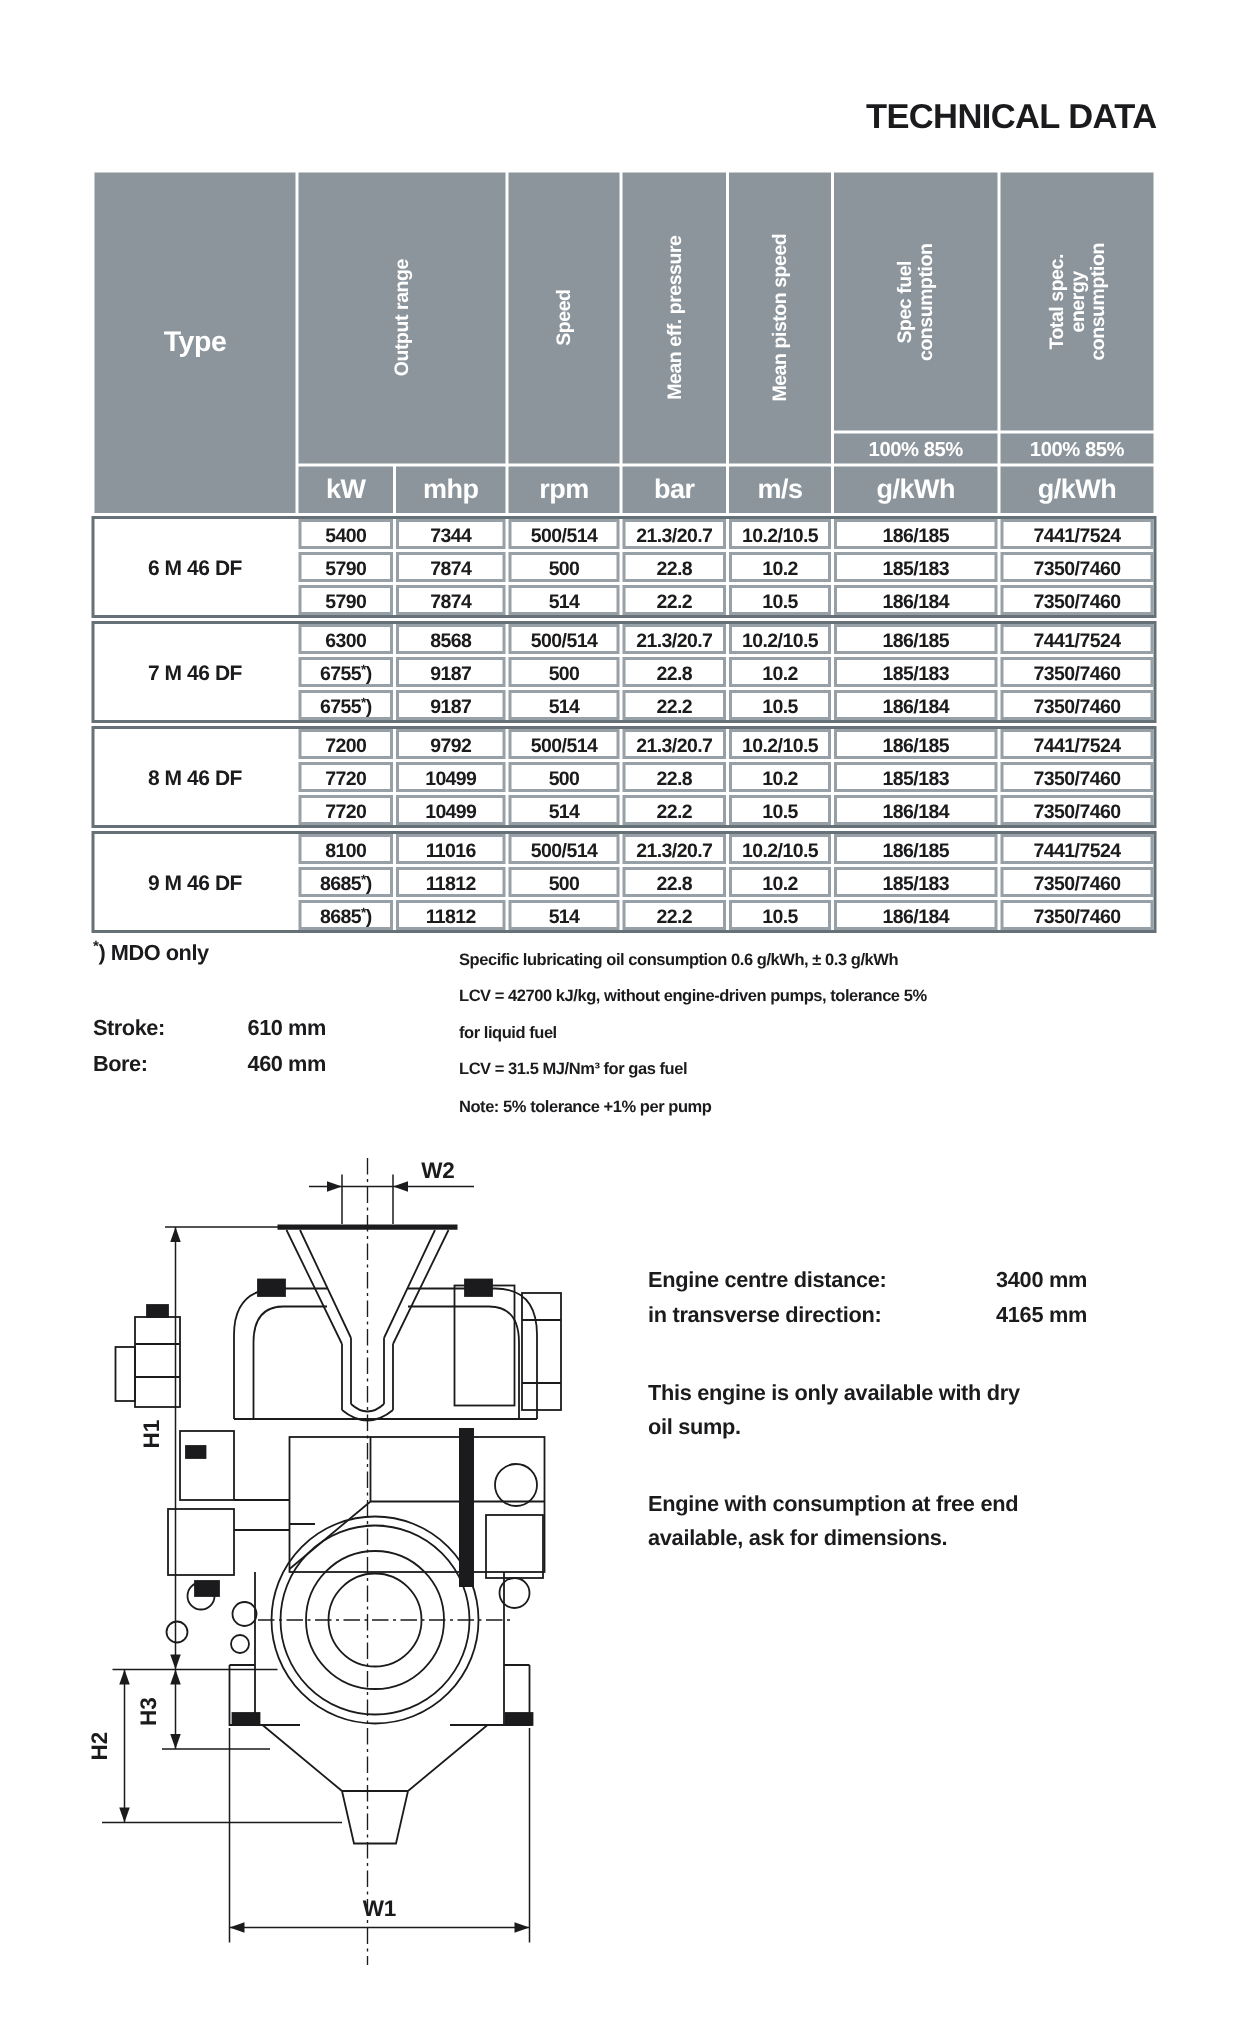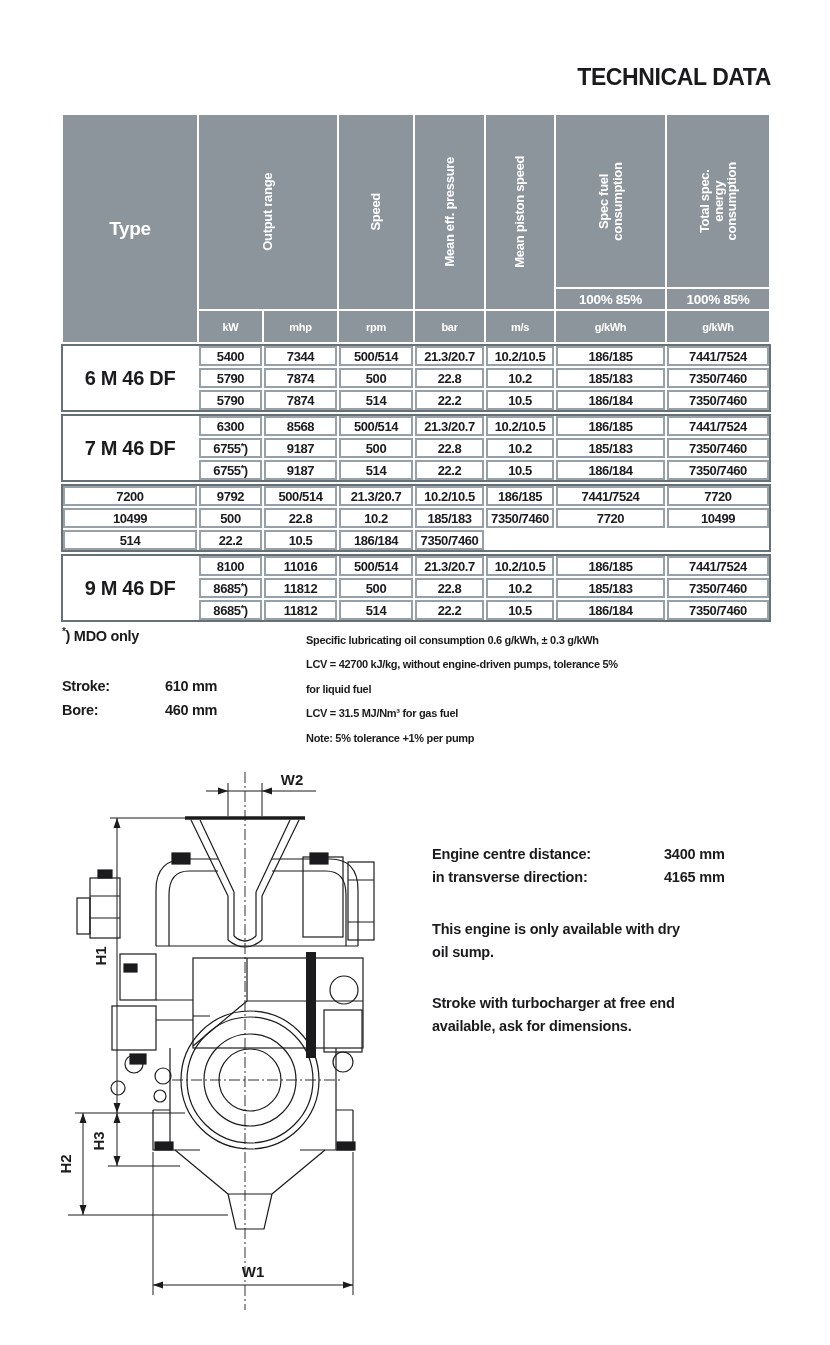--- a/index.html
+++ b/index.html
@@ -17,31 +17,31 @@
     font-weight:bold;letter-spacing:-0.3px;}
   .h-type{grid-column:1;grid-row:1/4;font-size:19px;}
   .h-or{grid-column:2/4;grid-row:1/3;}
   .h-sp{grid-column:4;grid-row:1/3;}
   .h-mep{grid-column:5;grid-row:1/3;}
   .h-mps{grid-column:6;grid-row:1/3;}
   .h-sfc{grid-column:7;grid-row:1;}
   .h-tsec{grid-column:8;grid-row:1;}
   .h-pct7{grid-column:7;grid-row:2;font-size:13.5px;}
   .h-pct8{grid-column:8;grid-row:2;font-size:13.5px;}
-  .h-unit{grid-row:3;font-size:11px;}
+  .h-unit{grid-row:3;font-size:18px;}
   .u2{grid-column:2}.u3{grid-column:3}.u4{grid-column:4}.u5{grid-column:5}
   .u6{grid-column:6}.u7{grid-column:7}.u8{grid-column:8}
   .rot{transform:rotate(-90deg);display:flex;flex-direction:column;align-items:center;
     font-size:13px;line-height:13.5px;}
   .rot .line{white-space:nowrap;}
   .tbody{margin-top:2px;}
   .group{display:grid;grid-template-columns:var(--cols);grid-template-rows:repeat(3,20px);
     gap:2px;border:2px solid #667077;background:#fff;margin-bottom:2px;}
   .tcell{grid-column:1;grid-row:1/4;display:flex;align-items:center;justify-content:center;
-    font-weight:bold;font-size:20px;letter-spacing:-0.3px;}
+    font-weight:bold;font-size:14px;letter-spacing:-0.3px;}
   .bcell{border:2px solid #97A0A6;display:flex;align-items:center;justify-content:center;
     font-weight:bold;font-size:13px;letter-spacing:-0.4px;}
   .bcell sup{font-size:9px;vertical-align:4px;line-height:0;}
   
   .notes-left{position:absolute;left:62px;top:626px;font-size:14.5px;font-weight:bold;letter-spacing:-0.3px;}
   .notes-left sup{font-size:10px;}
   .fnote{margin-bottom:30px;}
   .pair{display:flex;line-height:24px;gap:37px;}
   .nlabel{width:66px;}
   .notes-right{position:absolute;left:258px;top:628px;width:520px;font-size:11px;
@@ -237,20 +237,21 @@
           <span>10.5</span>
         </div>
         <div class="bcell">
           <span>186/184</span>
         </div>
         <div class="bcell">
           <span>7350/7460</span>
         </div>
       </div>
       <div class="group">
+        <div class="tcell">8 M 46 DF</div>
         <div class="bcell">
           <span>7200</span>
         </div>
         <div class="bcell">
           <span>9792</span>
         </div>
         <div class="bcell">
           <span>500/514</span>
         </div>
         <div class="bcell">
@@ -497,16 +498,16 @@
   </div>
   <div class="irow">
     <span class="ilabel">in transverse direction:</span>
     <span>4165 mm</span>
   </div>
   <div class="m2">
       <div class="line">This engine is only available with dry</div>
       <div class="line">oil sump.</div>
     </div>
   <div class="m3">
-      <div class="line">Stroke with turbocharger at free end</div>
+      <div class="line">Engine with consumption at free end</div>
       <div class="line">available, ask for dimensions.</div>
     </div>
 </div>
 
 </body></html>

